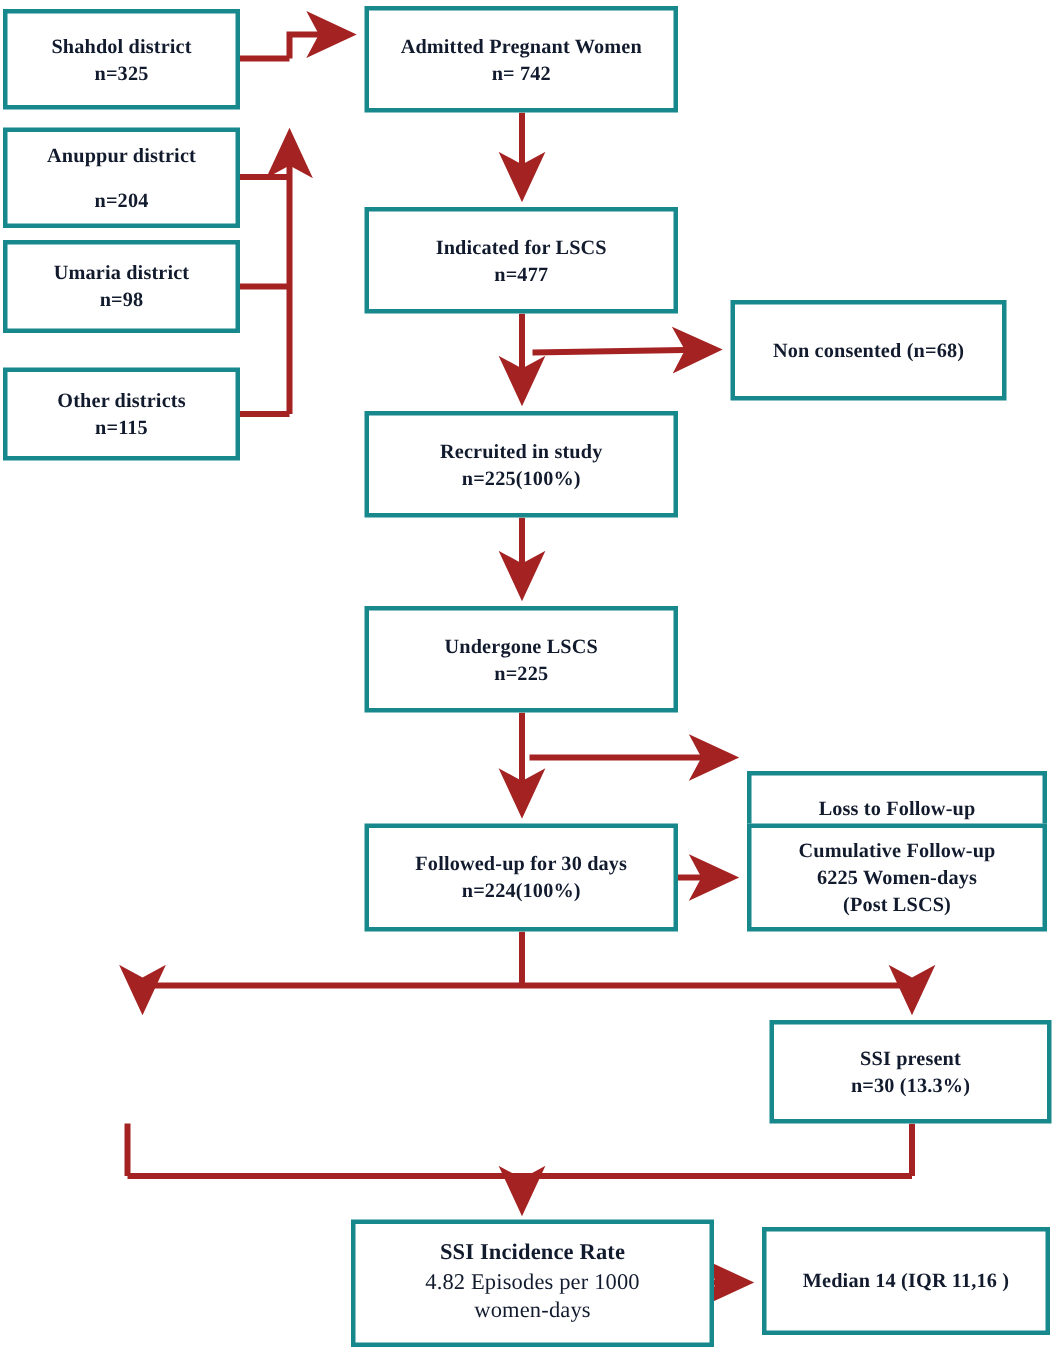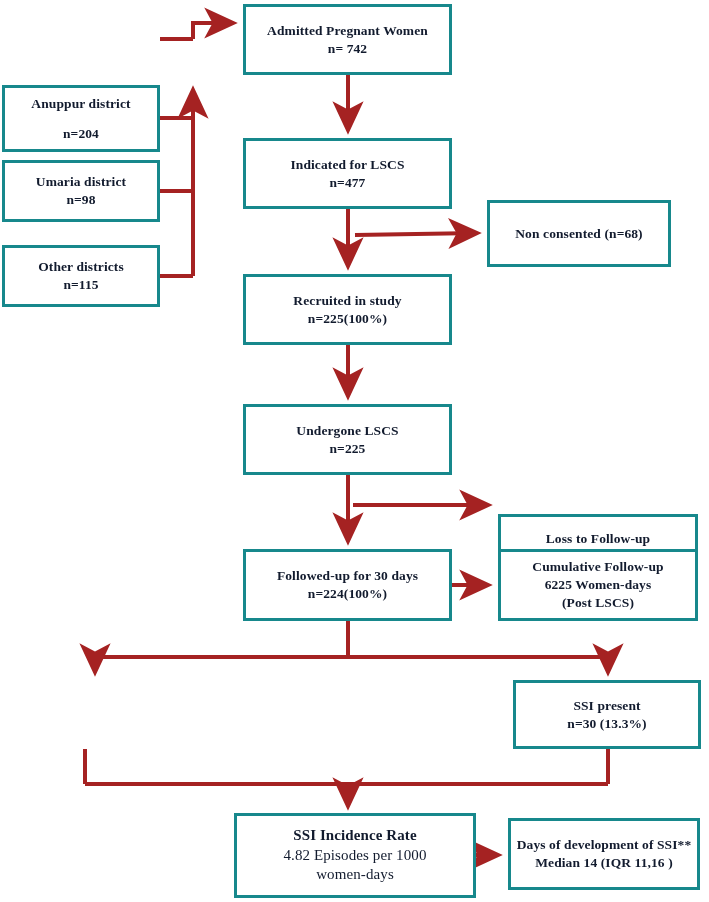--- a/index.html
+++ b/index.html
@@ -94,20 +94,24 @@
 
       <path d="M85,749 L85,784"></path>
       <path d="M608,749 L608,784"></path>
       <path d="M85,784 L608,784"></path>
       <path d="M348,784 L348,806" marker-end="url(#ah)"></path>
 
       <path d="M476,855 L498,855" marker-end="url(#ah)"></path>
     </g>
   </svg>
 
+  <div class="node" style="left: 2px; top: 6px; width: 158px; height: 67px; border-color: rgb(23, 136, 140);">
+      <span class="line">Shahdol district</span>
+      <span class="line">n=325</span>
+    </div>
   <div class="node" style="left: 2px; top: 85px; width: 158px; height: 67px; border-color: rgb(23, 136, 140); gap: 12px;">
       <span class="line">Anuppur district</span>
       <span class="line">n=204</span>
     </div>
   <div class="node" style="left: 2px; top: 160px; width: 158px; height: 62px; border-color: rgb(23, 136, 140); justify-content: center;">
       <span class="line">Umaria district</span>
       <span class="line">n=98</span>
     </div>
   <div class="node" style="left: 2px; top: 245px; width: 158px; height: 62px; border-color: rgb(23, 136, 140);">
       <span class="line">Other districts</span>
@@ -148,17 +152,16 @@
   <div class="node" style="left: 513px; top: 680px; width: 188px; height: 69px; border-color: rgb(23, 136, 140);">
       <span class="line">SSI present</span>
       <span class="line">n=30 (13.3%)</span>
     </div>
   <div class="node plain" style="left: 234px; top: 813px; width: 242px; height: 85px; border-color: rgb(23, 136, 140);">
       <span class="line hdr">SSI Incidence Rate</span>
       <span class="line">4.82 Episodes per 1000</span>
       <span class="line">women-days</span>
     </div>
   <div class="node" style="left: 508px; top: 818px; width: 192px; height: 72px; border-color: rgb(23, 136, 140);">
-      <span class="line">Days of development of SSI**</span>
       <span class="line">Median 14 (IQR 11,16 )</span>
     </div>
 
 </div>
 
 </body></html>

